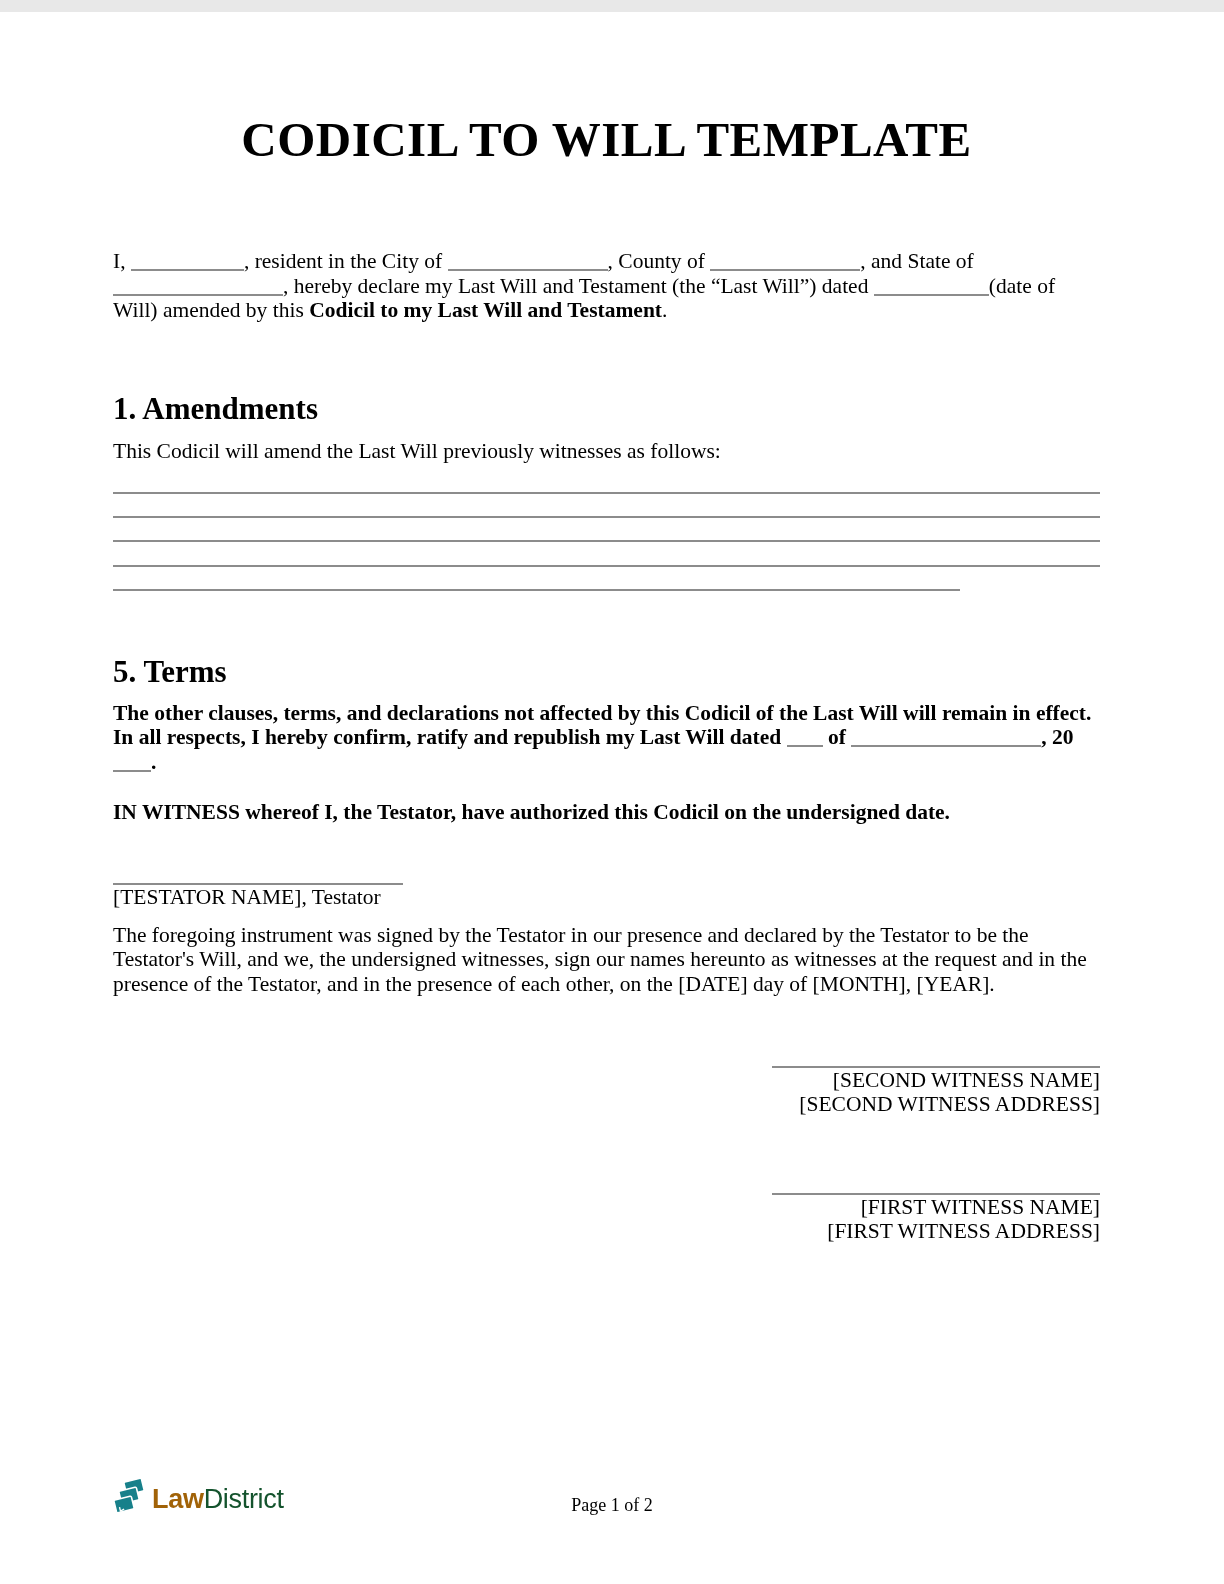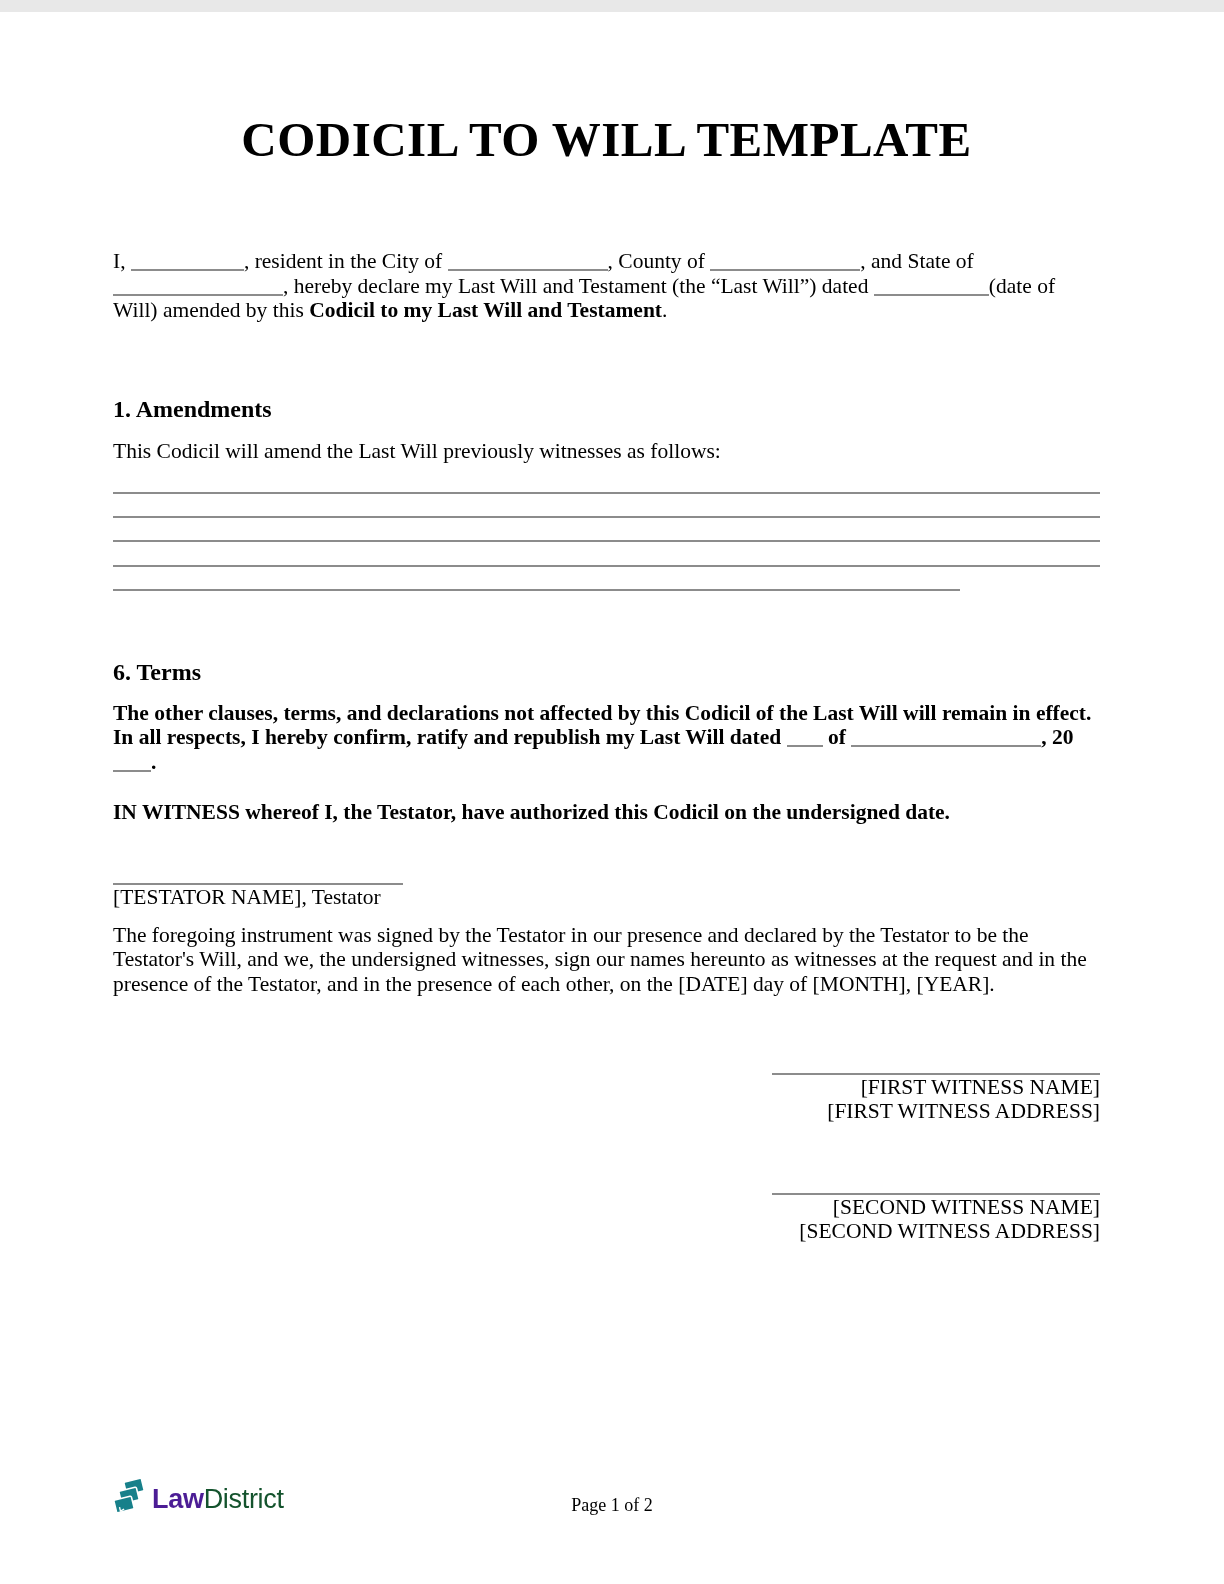--- a/index.html
+++ b/index.html
@@ -26,21 +26,21 @@
     margin-top: 99px;
     font-size: 49px;
     line-height: 58px;
     font-weight: 700;
     text-align: center;
     letter-spacing: 0.5px;
     white-space: nowrap;
   }
   .intro-p { margin-top: 80px; }
   .sec-heading {
-    font-size: 24px;
+    font-size: 31px;
     line-height: 34px;
     font-weight: 700;
   }
   .sec-heading.amendments { margin-top: 69px; }
   .sec-heading.terms { margin-top: 64px; }
   .amend-intro { margin-top: 13px; }
   .rules { margin-top: 6px; }
   .rule {
     height: 24.3px;
     border-bottom: 2px solid #8c8c8c;
@@ -71,21 +71,21 @@
     display: flex;
     align-items: center;
     height: 44px;
   }
   .brand-text {
     font-family: "Liberation Sans", "DejaVu Sans", sans-serif;
     font-size: 27px;
     margin-left: 4px;
     letter-spacing: -0.3px;
   }
-  .brand-bold { font-weight: 700; color: #4c1d95; }
+  .brand-bold { font-weight: 700; color: #a16207; }
   .brand-regular { font-weight: 400; color: #14532d; }
   .page-num {
     position: absolute;
     left: 0;
     top: 1481px;
     width: 100%;
     text-align: center;
     font-size: 18px;
     line-height: 24.6px;
   }
@@ -105,43 +105,43 @@
     <p class="amend-intro">This Codicil will amend the Last Will previously witnesses as follows:</p>
 
     <div class="rules">
         <div class="rule" style="width: 987px;"></div>
         <div class="rule" style="width: 987px;"></div>
         <div class="rule" style="width: 987px;"></div>
         <div class="rule" style="width: 987px;"></div>
         <div class="rule" style="width: 847px;"></div>
       </div>
 
-    <h2 class="sec-heading terms">6. Terms</h2>
+    <h2 class="sec-heading terms">5. Terms</h2>
 
     <p class="terms-p"><span>The other clauses, terms, and declarations not affected by this Codicil of the Last Will will remain in effect. In all respects, I hereby confirm, ratify and republish my Last Will dated </span><span class="blank" style="width: 36px;"></span><span> of </span><span class="blank" style="width: 190px;"></span><span>, 20</span><span class="blank" style="width: 38px;"></span><span>.</span></p>
 
     <p class="witness-clause">IN WITNESS whereof I, the Testator, have authorized this Codicil on the undersigned date.</p>
 
     <div class="testator-sig">
       <div class="sig-line"></div>
       <div>[TESTATOR NAME], Testator</div>
     </div>
 
     <p class="attestation">The foregoing instrument was signed by the Testator in our presence and declared by the Testator to be the Testator's Will, and we, the undersigned witnesses, sign our names hereunto as witnesses at the request and in the presence of the Testator, and in the presence of each other, on the [DATE] day of [MONTH], [YEAR].</p>
 
+    <div class="witness-block second">
+      <div class="sig-line"></div>
+      <div>[SECOND WITNESS NAME]</div>
+      <div>[SECOND WITNESS ADDRESS]</div>
+    </div>
+
     <div class="witness-block first">
       <div class="sig-line"></div>
       <div>[FIRST WITNESS NAME]</div>
       <div>[FIRST WITNESS ADDRESS]</div>
-    </div>
-
-    <div class="witness-block second">
-      <div class="sig-line"></div>
-      <div>[SECOND WITNESS NAME]</div>
-      <div>[SECOND WITNESS ADDRESS]</div>
     </div>
 
   </div>
 
   <div class="footer-brand">
     <svg width="36" height="40" viewBox="0 0 36 40">
       <g>
         <rect x="13" y="1" width="18" height="13" rx="1.2" fill="#17808a" stroke="#ffffff" stroke-width="1.6" transform="rotate(-14 22 7.5)"></rect>
         <rect x="8" y="10" width="18" height="13" rx="1.2" fill="#17808a" stroke="#ffffff" stroke-width="1.6" transform="rotate(-14 17 16.5)"></rect>
         <rect x="3" y="19" width="18" height="13" rx="1.2" fill="#17808a" stroke="#ffffff" stroke-width="1.6" transform="rotate(-14 12 25.5)"></rect>

